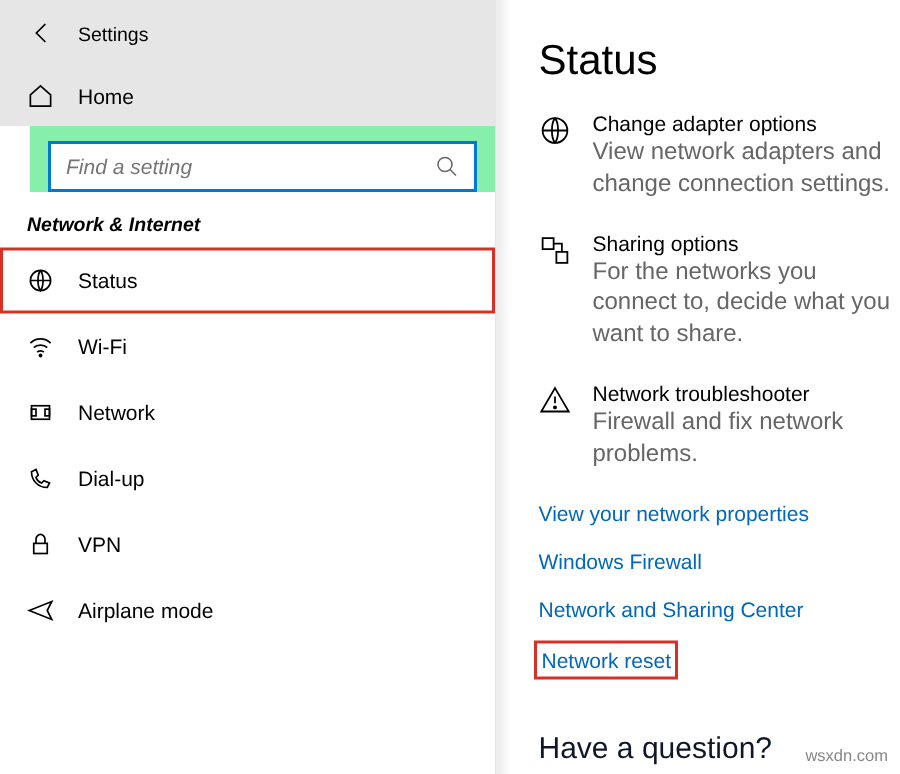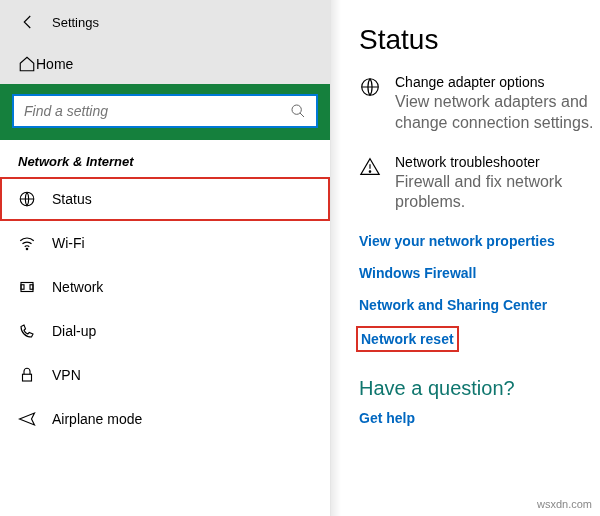--- a/index.html
+++ b/index.html
@@ -2,40 +2,40 @@
 <html><head>
   <meta charset="utf-8">
   <style>
     * { margin: 0; padding: 0; box-sizing: border-box; font-family: 'Segoe UI', sans-serif; }
     body { width: 600px; height: 516px; overflow: hidden; background: #fff; position: relative; }
     .app { display: flex; width: 100%; height: 100%; }
     .left { width: 330px; height: 100%; background: #fff; display: flex; flex-direction: column; }
     .topbar { height: 44px; background: #e6e6e6; display: flex; align-items: center; padding-left: 8px; }
     .back { width: 40px; height: 44px; display: flex; align-items: center; justify-content: center; }
     .apptitle { font-size: 13px; font-weight: 400; margin-left: 4px; color: #000; }
-    .homebar { height: 40px; background: #e6e6e6; display: flex; align-items: center; padding-left: 18px; gap: 0; }
+    .homebar { height: 40px; background: #e6e6e6; display: flex; align-items: center; padding-left: 18px; gap: 16px; }
     .home-label { font-size: 14px; color: #000; }
-    .searchwrap { background: #15803d; padding: 10px 12px 12px 12px; }
+    .searchwrap { background: #86efac; padding: 10px 12px 0 12px; margin-left: 20px; }
     .search { width: 100%; height: 34px; border: 2px solid #0078d7; background: #fff; display: flex; align-items: center; padding: 0 10px; }
     .search input { flex: 1; border: none; outline: none; font-size: 14px; font-style: italic; color: #777; background: transparent; }
     .section-head { padding: 14px 18px 8px 18px; font-size: 13px; font-weight: 600; color: #000; font-style: italic; }
     .navlist { display: flex; flex-direction: column; }
     .navitem { height: 44px; display: flex; align-items: center; padding-left: 18px; gap: 16px; font-size: 14px; color: #000; cursor: pointer; position: relative; }
     .navitem.selected { outline: 2px solid #d93025; outline-offset: -2px; background: #fff; }
     .navitem .icon { width: 18px; height: 18px; display: flex; align-items: center; justify-content: center; color: #000; }
     .right { flex: 1; height: 100%; padding: 24px 0 0 28px; overflow: hidden; border-left: 1px solid #e5e5e5; position: relative; }
     .right-shadow { position: absolute; top:0; left:0; width:10px; height:100%; background: linear-gradient(to right, rgba(0,0,0,0.08), transparent); pointer-events:none;}
     .page-title { font-size: 28px; font-weight: 300; color: #000; margin-bottom: 18px; }
     .option { display: flex; gap: 14px; margin-bottom: 20px; }
     .option .oicon { width: 22px; height: 22px; flex-shrink: 0; color: #000; margin-top: 2px; }
     .option .otext .otitle { font-size: 14px; color: #000; margin-bottom: 2px; }
     .option .otext .odesc { font-size: 16px; color: #666; line-height: 1.3; }
-    .link { font-size: 14px; color: #0067c0; margin-bottom: 16px; cursor: pointer; font-weight: bold; }
+    .link { font-size: 14px; color: #0067c0; margin-bottom: 16px; cursor: pointer; }
     .link.boxed { outline: 2px solid #d93025; outline-offset: 1px; display: inline-block; padding: 2px 2px; }
-    .question { font-size: 20px; font-weight: 400; color: #0f766e; margin-top: 12px; margin-bottom: 10px; }
+    .question { font-size: 20px; font-weight: 400; color: #0f172a; margin-top: 22px; margin-bottom: 10px; }
     .watermark { position: absolute; bottom: 6px; right: 8px; font-size: 11px; color: #888; }
     svg { display: block; }
   </style>
 </head>
 <body>
 
 <div class="app">
   <div class="left">
     <div class="topbar">
       <div class="back">
@@ -130,20 +130,33 @@
             <circle cx="12" cy="12" r="9"></circle>
             <path d="M3 12 H21 M12 3 C15 7 15 17 12 21 C9 17 9 7 12 3"></path>
           </svg>
       </div>
       <div class="otext">
         <div class="otitle">Change adapter options</div>
         <div class="odesc">View network adapters and change connection settings.</div>
       </div>
     </div>
 
+    <div class="option">
+      <div class="oicon">
+        <svg width="22" height="22" viewBox="0 0 24 24" fill="none" stroke="#000" stroke-width="1.3">
+            <rect x="3" y="3" width="8" height="8"></rect>
+            <rect x="13" y="13" width="8" height="8"></rect>
+            <path d="M11 7 H17 V13"></path>
+          </svg>
+      </div>
+      <div class="otext">
+        <div class="otitle">Sharing options</div>
+        <div class="odesc">For the networks you connect to, decide what you want to share.</div>
+      </div>
+    </div>
 
     <div class="option">
       <div class="oicon">
         <svg width="22" height="22" viewBox="0 0 24 24" fill="none" stroke="#000" stroke-width="1.3">
             <path d="M12 3 L22 20 H2 Z"></path>
             <path d="M12 9 V14"></path>
             <circle cx="12" cy="17" r="0.8" fill="#000"></circle>
           </svg>
       </div>
       <div class="otext">

